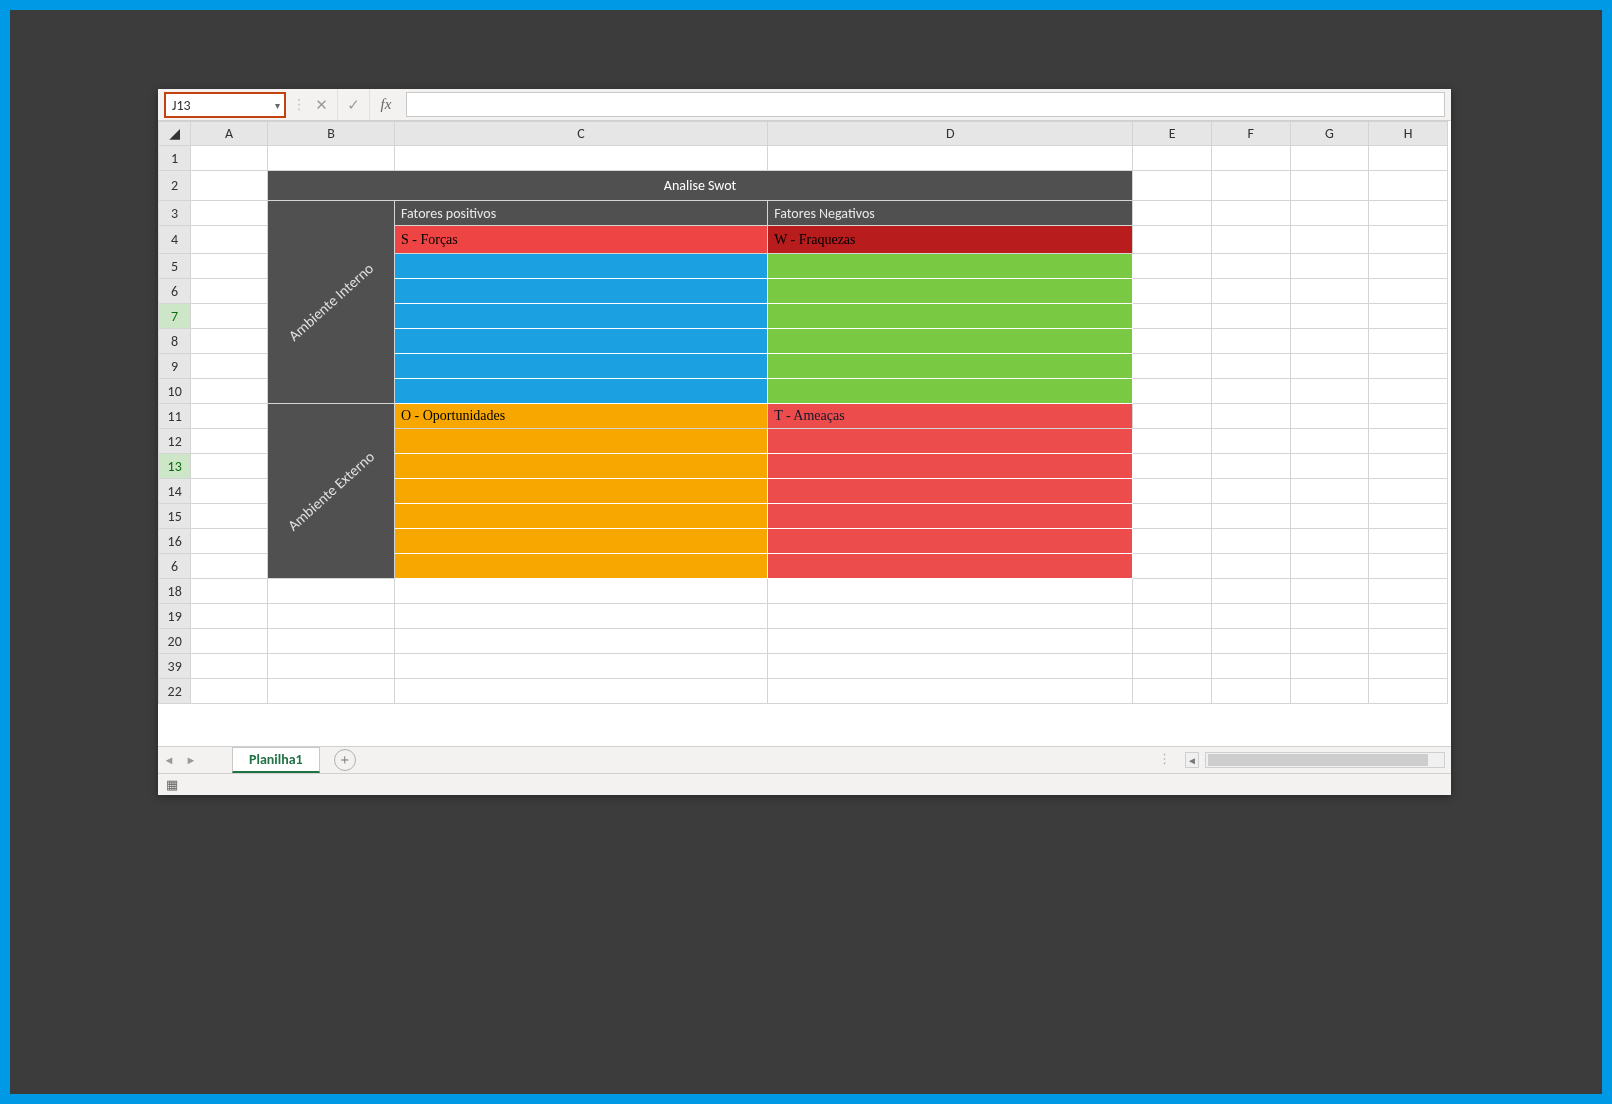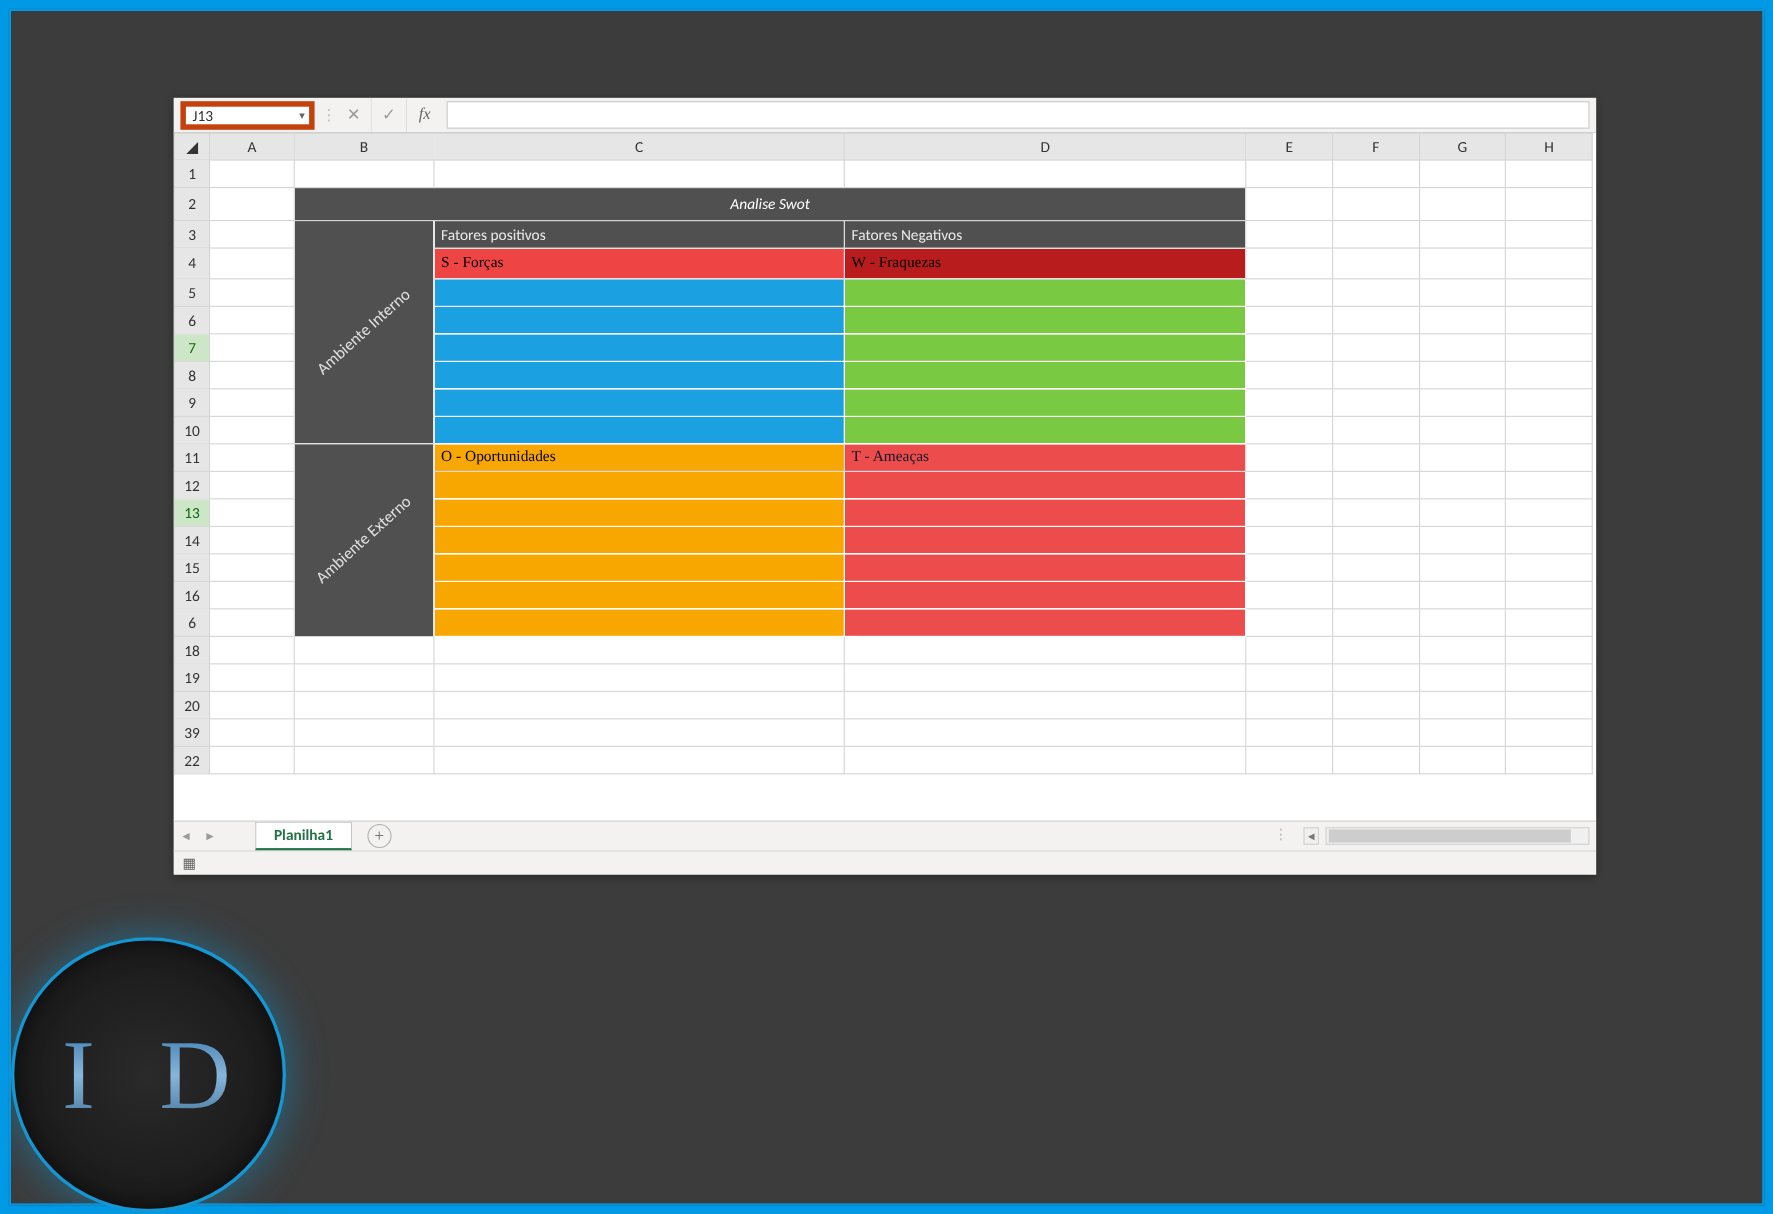--- a/index.html
+++ b/index.html
@@ -36,21 +36,21 @@
     background: #f3f2f1;
     border-bottom: 1px solid #d0d0d0;
     display: flex;
     align-items: stretch;
   }
   .name-box {
     width: 122px;
     height: 26px;
     margin: 3px 0 3px 6px;
     background: #fff;
-    border: 5px solid #c2410c;
+    border: 2px solid #c2410c;
     display: flex;
     align-items: center;
     padding: 0 6px;
     font-size: 14px;
     color: #333;
     position: relative;
   }
   .name-box .dd {
     position: absolute;
     right: 4px;
@@ -122,21 +122,20 @@
   .col-E { width: 78px; }
   .col-F { width: 78px; }
   .col-G { width: 78px; }
   .col-H { width: 78px; }
   
   .title-cell {
     background: #505050;
     color: #fff;
     text-align: center;
     font-size: 20px;
-    font-style: italic;
   }
   .hdr-cell {
     background: #505050;
     color: #e8e8e8;
     font-size: 15px;
     padding-left: 6px !important;
     margin-left: 44px;
   }
   .side-cell {
     background: #505050;
@@ -552,17 +551,14 @@
       <div class="hscroll-track">
         <div class="hscroll-thumb"></div>
       </div>
     </div>
 
     <div class="status-bar">
       <span>▦</span>
     </div>
   </div>
 
-  <div class="logo-badge">
-    <div class="logo-text">I D</div>
-  </div>
 
 </div>
 
 </body></html>

